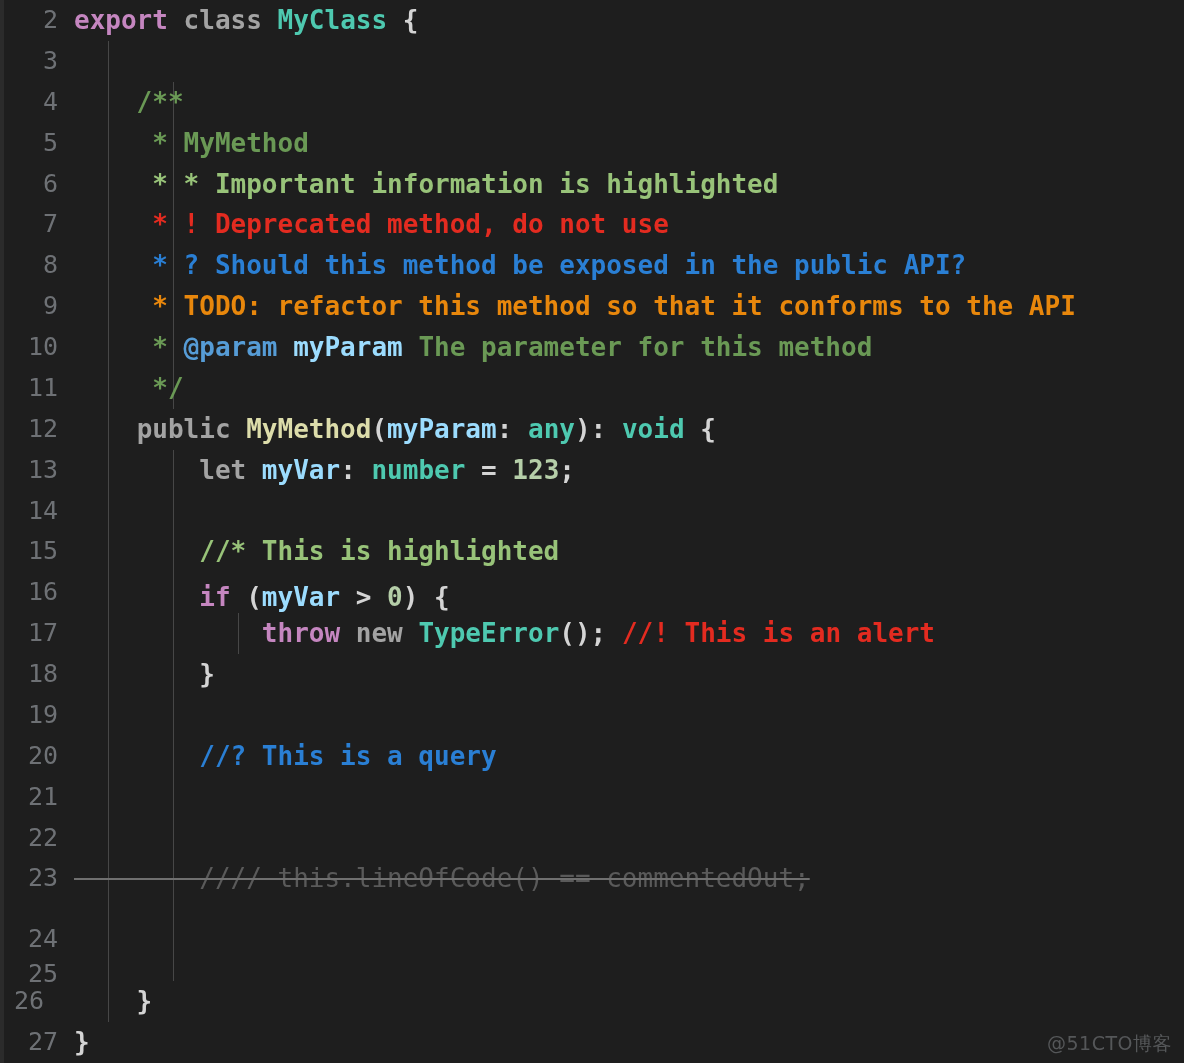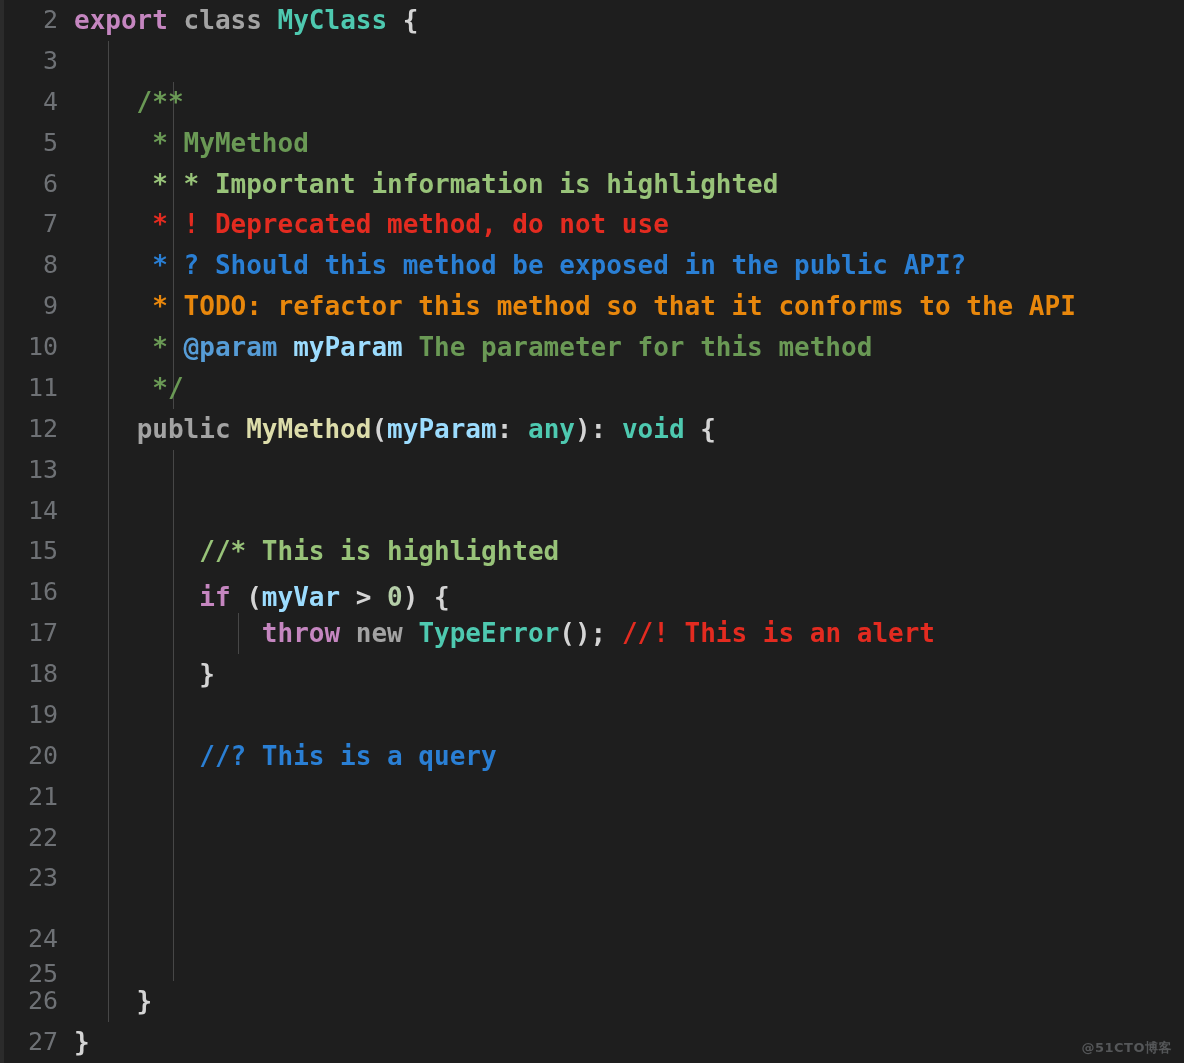--- a/index.html
+++ b/index.html
@@ -96,22 +96,22 @@
     text-decoration-color: #707070;
     font-weight: normal;
   }
 
   
   #watermark {
     position: absolute;
     right: 12px;
     bottom: 6px;
     font-family: "DejaVu Sans", "Liberation Sans", sans-serif;
-    font-size: 13px;
-    font-weight: bold;
+    font-size: 19px;
+    font-weight: normal;
     color: #555759;
     z-index: 5;
     letter-spacing: 0.5px;
   }
 </style>
 </head>
 <body>
 
 <div id="editor">
 
@@ -133,21 +133,21 @@
       <div class="lnum" style="top: 572.32px;">16</div>
       <div class="lnum" style="top: 613.2px;">17</div>
       <div class="lnum" style="top: 654.08px;">18</div>
       <div class="lnum" style="top: 694.96px;">19</div>
       <div class="lnum" style="top: 735.84px;">20</div>
       <div class="lnum" style="top: 776.72px;">21</div>
       <div class="lnum" style="top: 817.6px;">22</div>
       <div class="lnum" style="top: 858.48px;">23</div>
       <div class="lnum" style="top: 919px;">24</div>
       <div class="lnum" style="top: 940.24px; margin-top: 14px;">25</div>
-      <div class="lnum" style="top: 981.12px;">26</div>
+      <div class="lnum" style="top: 981.12px; text-align: center;">26</div>
       <div class="lnum" style="top: 1022px;">27</div>
     </div>
 
   <div id="guides">
       <div class="guide" style="left: 108px; top: 40.88px; height: 981.12px;"></div>
       <div class="guide" style="left: 173px; top: 81.76px; height: 327.04px;"></div>
       <div class="guide" style="left: 173px; top: 449.68px; height: 531.44px;"></div>
       <div class="guide" style="left: 238px; top: 613.2px; height: 40.88px;"></div>
     </div>
 
@@ -156,28 +156,30 @@
       <div class="line" style="top: 40.88px;"></div>
       <div class="line" style="top: 81.76px;"><span class="c-plain">    /**</span></div>
       <div class="line" style="top: 163.52px;"><span class="c-highlight">     * </span><span class="c-highlight">* Important information is highlighted</span></div>
       <div class="line" style="top: 122.64px;"><span class="c-plain">     * MyMethod</span></div>
       <div class="line" style="top: 204.4px;"><span class="c-alert">     * ! Deprecated method, do not use</span></div>
       <div class="line" style="top: 245.28px;"><span class="c-query">     * ? Should this method be exposed in the public API?</span></div>
       <div class="line" style="top: 327.04px;"><span class="c-plain">     * </span><span class="c-param">@param</span><span class="c-plain"> </span><span class="c-paramname">myParam</span><span class="c-plain"> The parameter for this method</span></div>
       <div class="line" style="top: 286.16px;"><span class="c-todo">     * TODO: refactor this method so that it conforms to the API</span></div>
       <div class="line" style="top: 367.92px;"><span class="c-plain">     */</span></div>
       <div class="line" style="top: 408.8px;"><span class="t-punct">    </span><span class="t-storage">public</span><span class="t-punct"> </span><span class="t-func">MyMethod</span><span class="t-punct">(</span><span class="t-var">myParam</span><span class="t-punct">: </span><span class="t-type">any</span><span class="t-punct">): </span><span class="t-type">void</span><span class="t-punct"> {</span></div>
+      <div class="line" style="top: 449.68px;"><span class="t-punct">        </span><span class="t-storage">let</span><span class="t-punct"> </span><span class="t-var">myVar</span><span class="t-punct">: </span><span class="t-type">number</span><span class="t-op"> = </span><span class="t-num">123</span><span class="t-punct">;</span></div>
       <div class="line" style="top: 490.56px;"></div>
       <div class="line" style="top: 531.44px;"><span class="c-highlight">        //* This is highlighted</span></div>
       <div class="line" style="top: 577px;"><span class="t-punct">        </span><span class="t-keyword">if</span><span class="t-punct"> (</span><span class="t-var">myVar</span><span class="t-op"> &gt; </span><span class="t-num">0</span><span class="t-punct">) {</span></div>
       <div class="line" style="top: 613.2px;"><span class="t-punct">            </span><span class="t-keyword">throw</span><span class="t-punct"> </span><span class="t-storage">new</span><span class="t-punct"> </span><span class="t-type">TypeError</span><span class="t-punct">(); </span><span class="c-alert">//! This is an alert</span></div>
       <div class="line" style="top: 654.08px;"><span class="t-punct">        }</span></div>
       <div class="line" style="top: 694.96px;"></div>
       <div class="line" style="top: 735.84px;"><span class="c-query">        //? This is a query</span></div>
       <div class="line" style="top: 817.6px;"></div>
+      <div class="line" style="top: 858.48px;"><span class="c-strike">        //// this.lineOfCode() == commentedOut;</span></div>
       <div class="line" style="top: 899.36px;"></div>
       <div class="line" style="top: 981.12px;"><span class="t-punct">    }</span></div>
       <div class="line" style="top: 1022px;"><span class="t-punct">}</span></div>
     </div>
 
   <div id="watermark">@51CTO博客</div>
 
 </div>
 
 </body></html>

